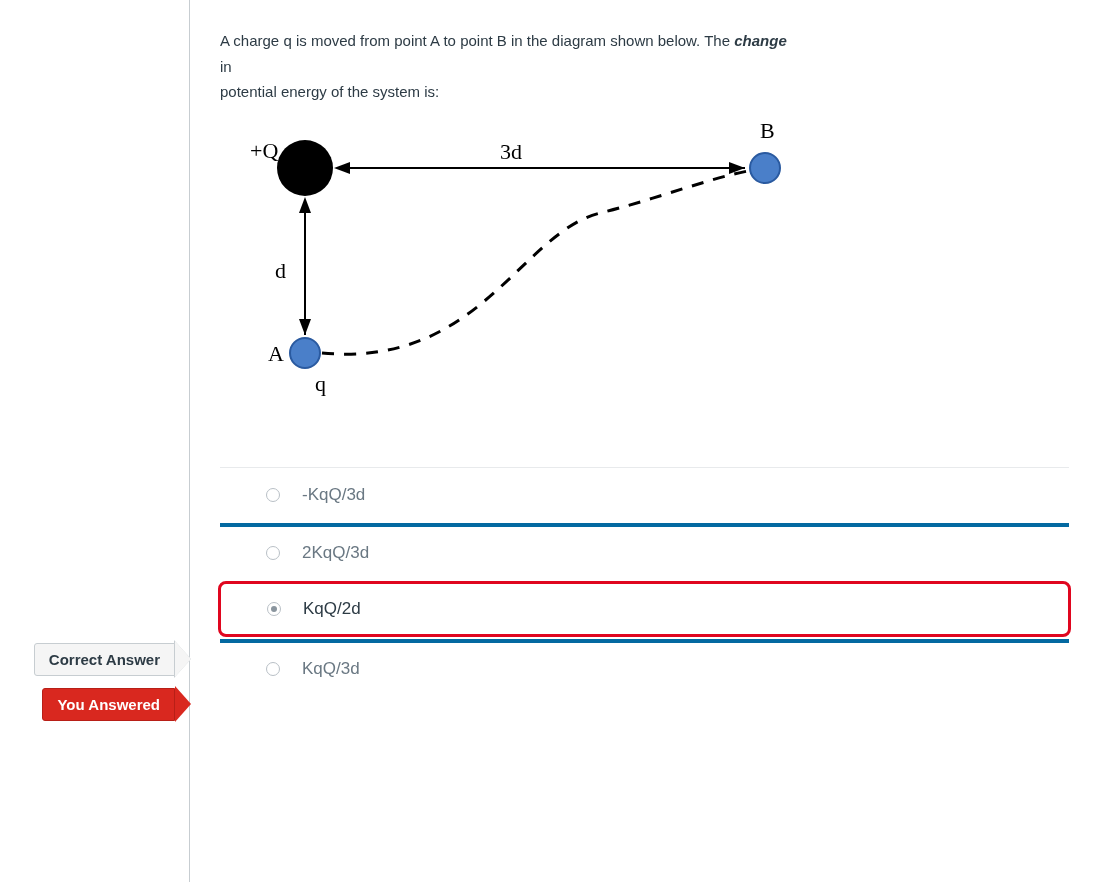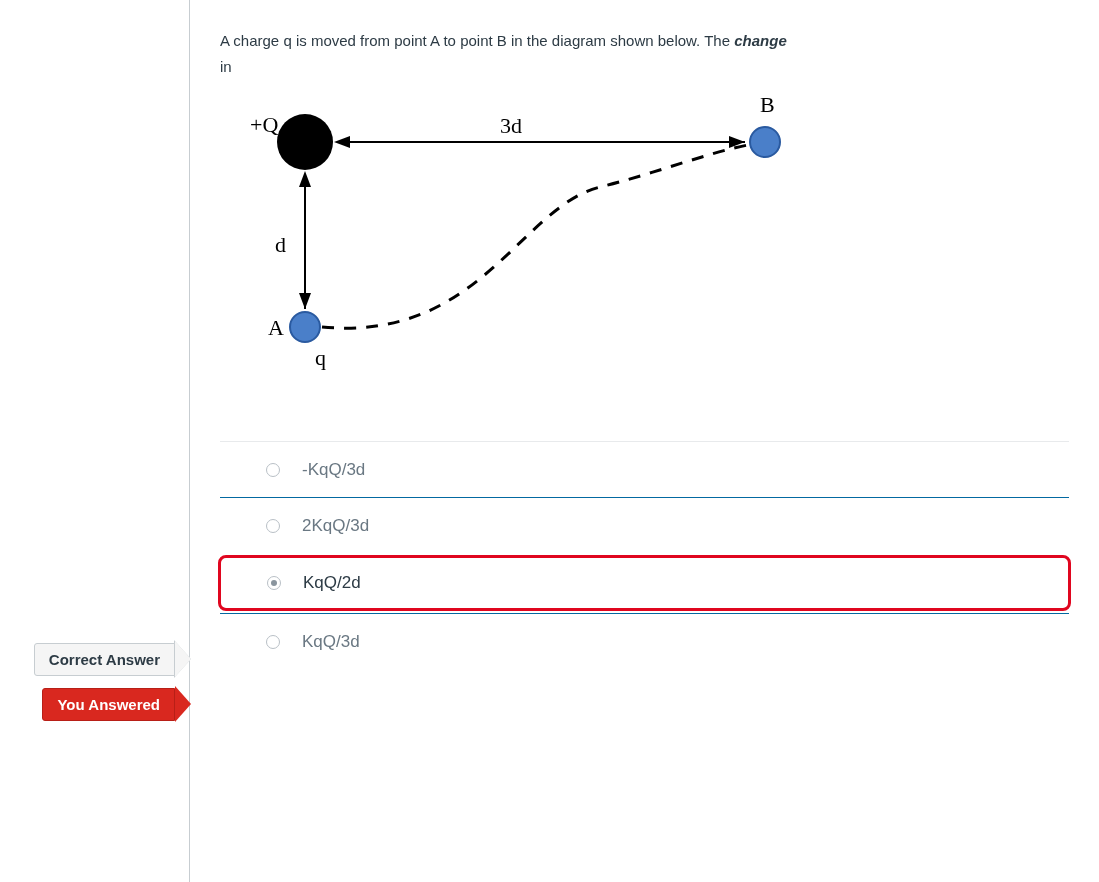--- a/index.html
+++ b/index.html
@@ -37,21 +37,21 @@
     margin: 8px 0 40px 0;
   }
   .answers {
     margin-top: 20px;
   }
   .answer-row {
     display: flex;
     align-items: center;
     min-height: 56px;
     padding: 14px 20px 14px 46px;
-    border-top: 1px solid #0369a1;
+    border-top: 4px solid #0369a1;
     position: relative;
     font-size: 17px;
     color: #6a7883;
   }
   .answer-row:first-child { border-top: 1px solid #e8eaec; }
   .radio {
     width: 14px; height: 14px;
     border: 1px solid #b9c0c6;
     border-radius: 50%;
     margin-right: 22px;
@@ -139,20 +139,21 @@
     <div class="badge youans">
       <div class="badge-body">You Answered</div>
       <div class="badge-arrow"></div>
     </div>
   </div>
 
   <div class="content-col">
     <div class="question-text">
       <span>A charge q is moved from point A to point B in the diagram shown below. The </span><em>change</em><br>
       <span>in</span><br>
+      <span>potential energy of the system is:</span>
     </div>
 
     <div class="diagram-wrap">
       <svg width="580" height="310" viewBox="0 0 580 310">
         <defs>
           <marker id="arrA" markerWidth="10" markerHeight="10" refX="8" refY="3" orient="auto">
             <path d="M0,0 L8,3 L0,6 Z" fill="#000"></path>
           </marker>
           <marker id="arrB" markerWidth="10" markerHeight="10" refX="2" refY="3" orient="auto">
             <path d="M8,0 L0,3 L8,6 Z" fill="#000"></path>

